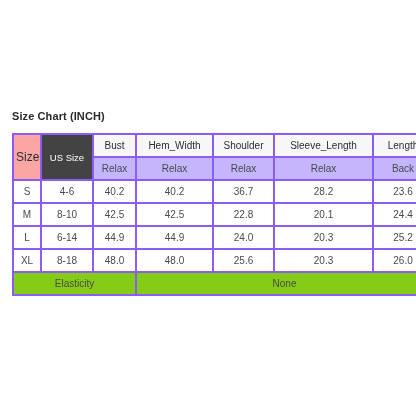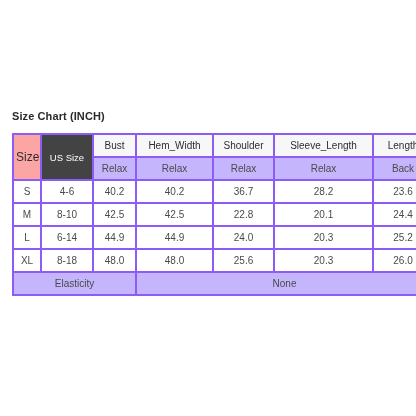--- a/index.html
+++ b/index.html
@@ -101,21 +101,21 @@
     font-size: 10px;
   }
 
   td.data-cell {
     background: #ffffff;
     font-size: 10px;
     color: #4a4a4a;
   }
 
   td.foot-cell {
-    background: #c4b5fd;
+    background: #84cc16;
     font-size: 10px;
     color: #4a4a4a;
     height: 24px;
   }
 </style>
 </head>
 <body>
 
 <div class="page">
 

